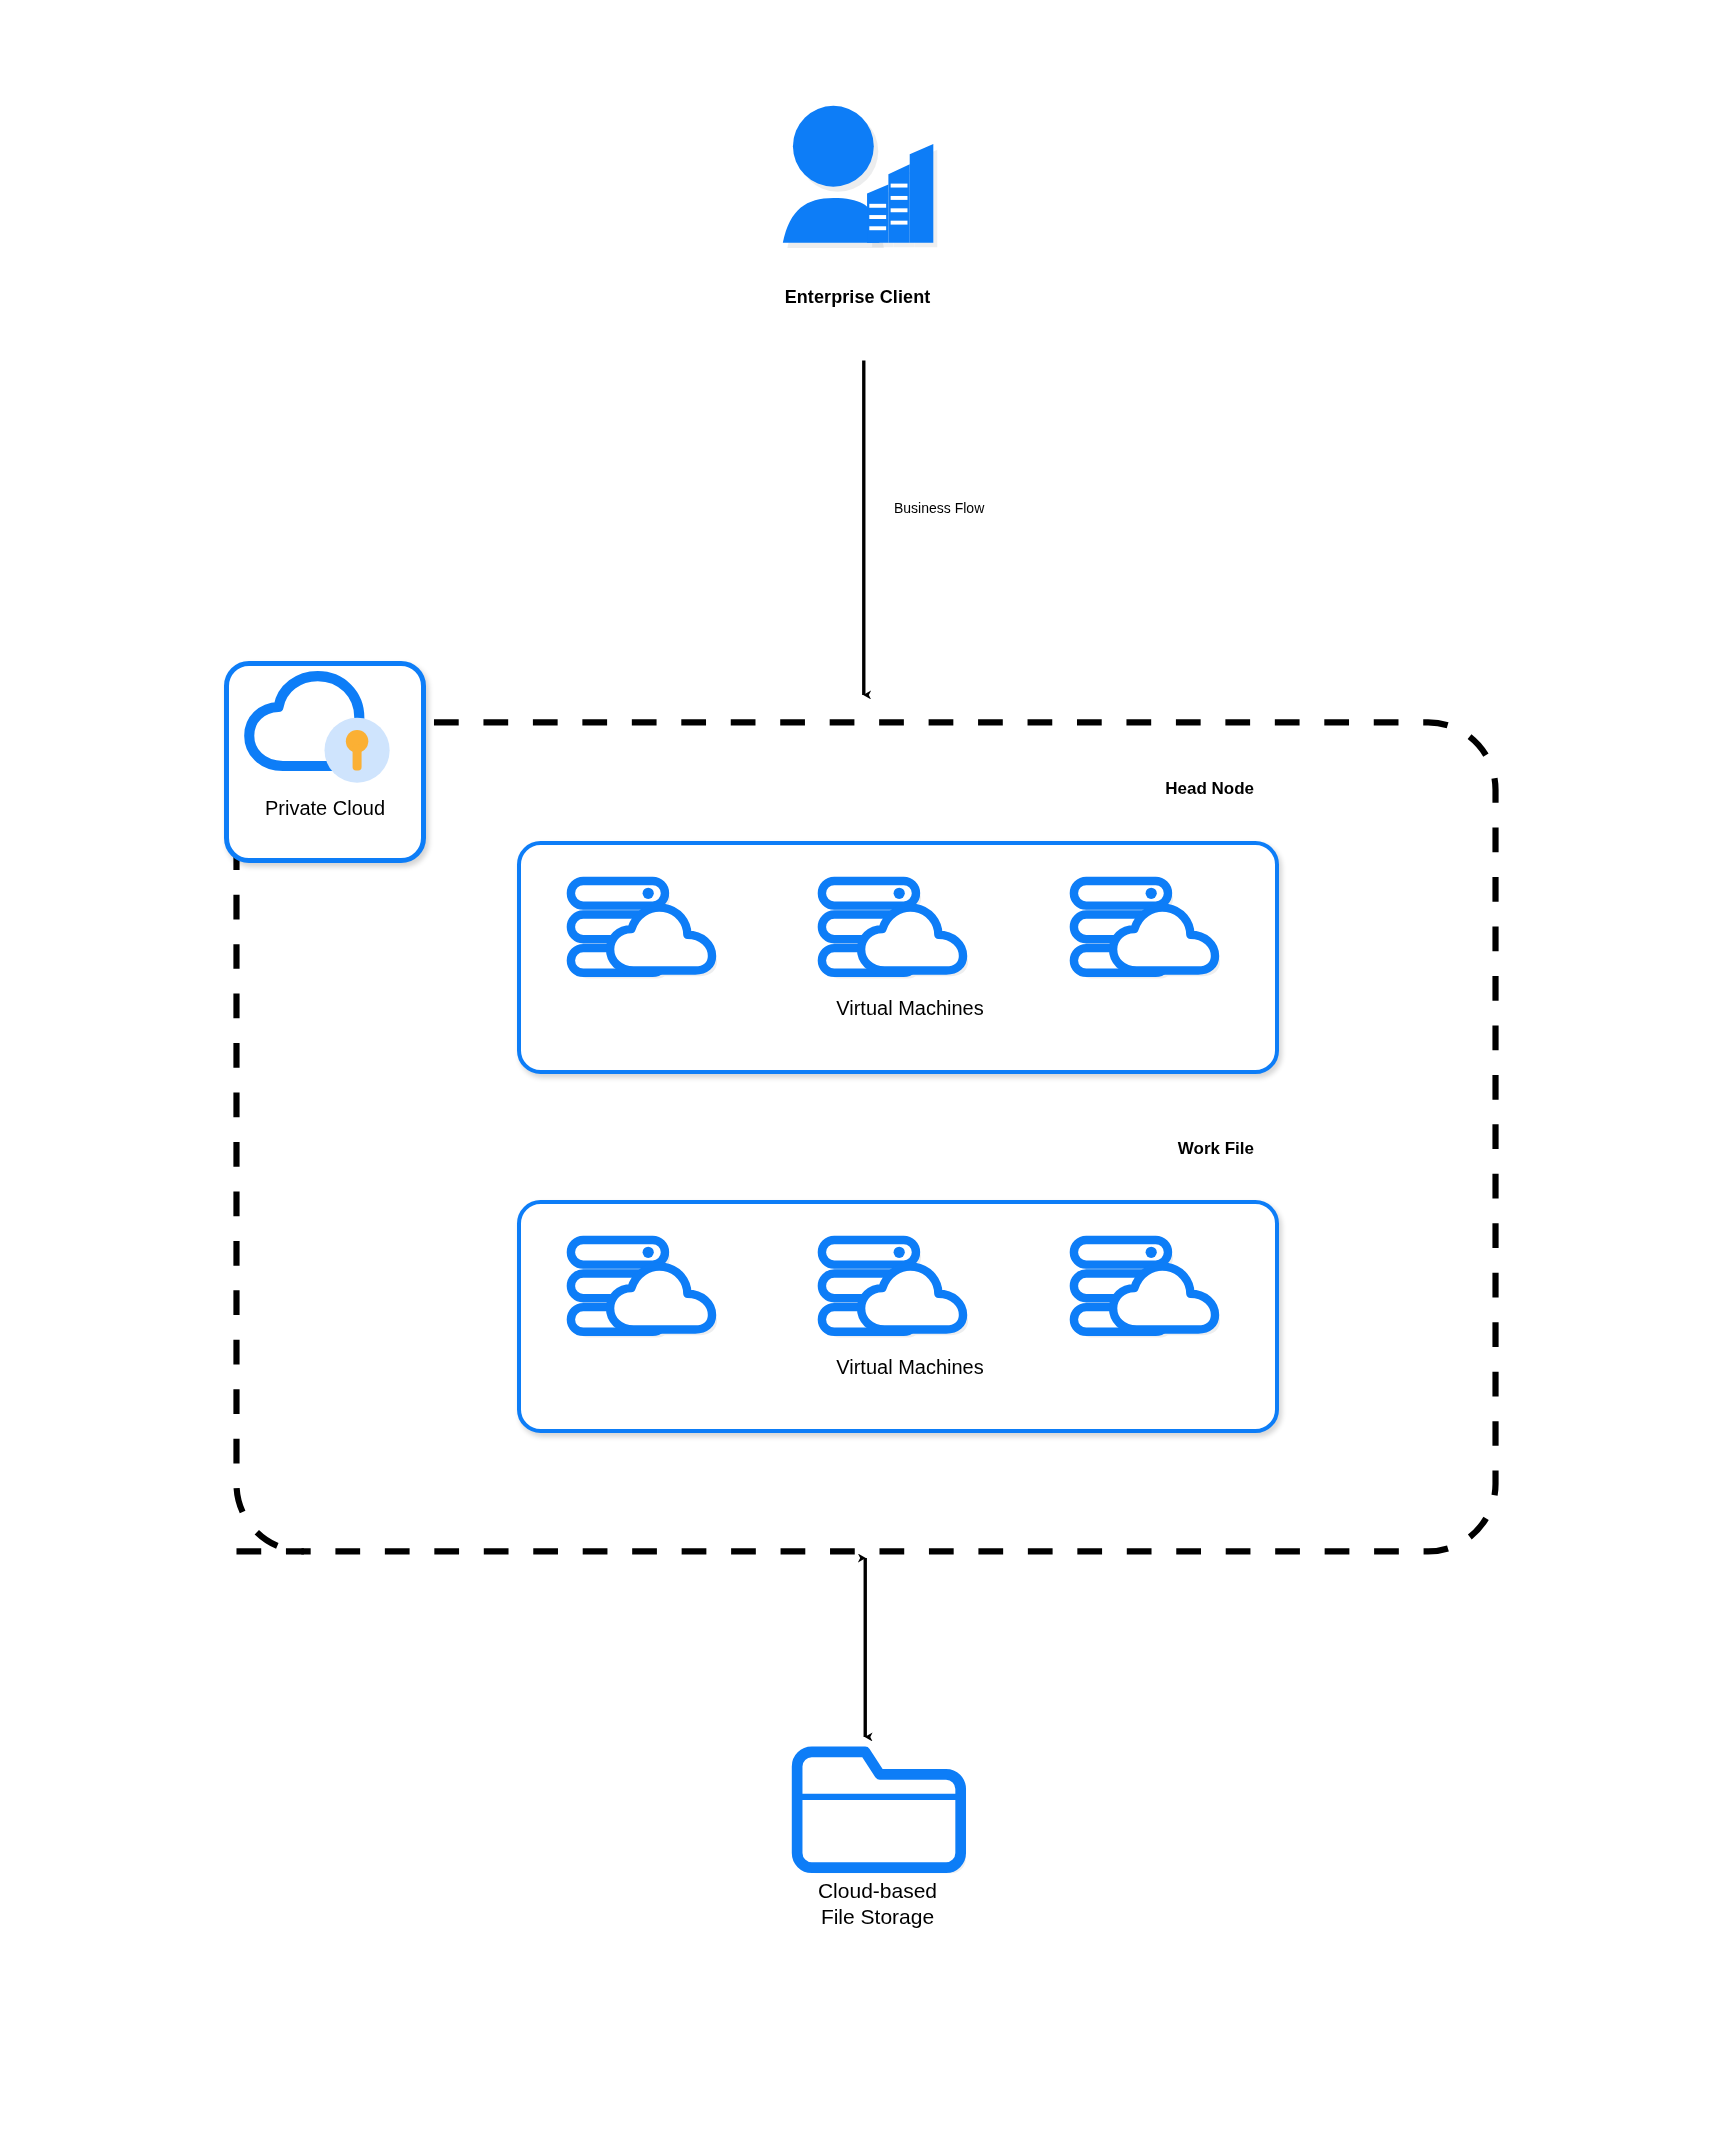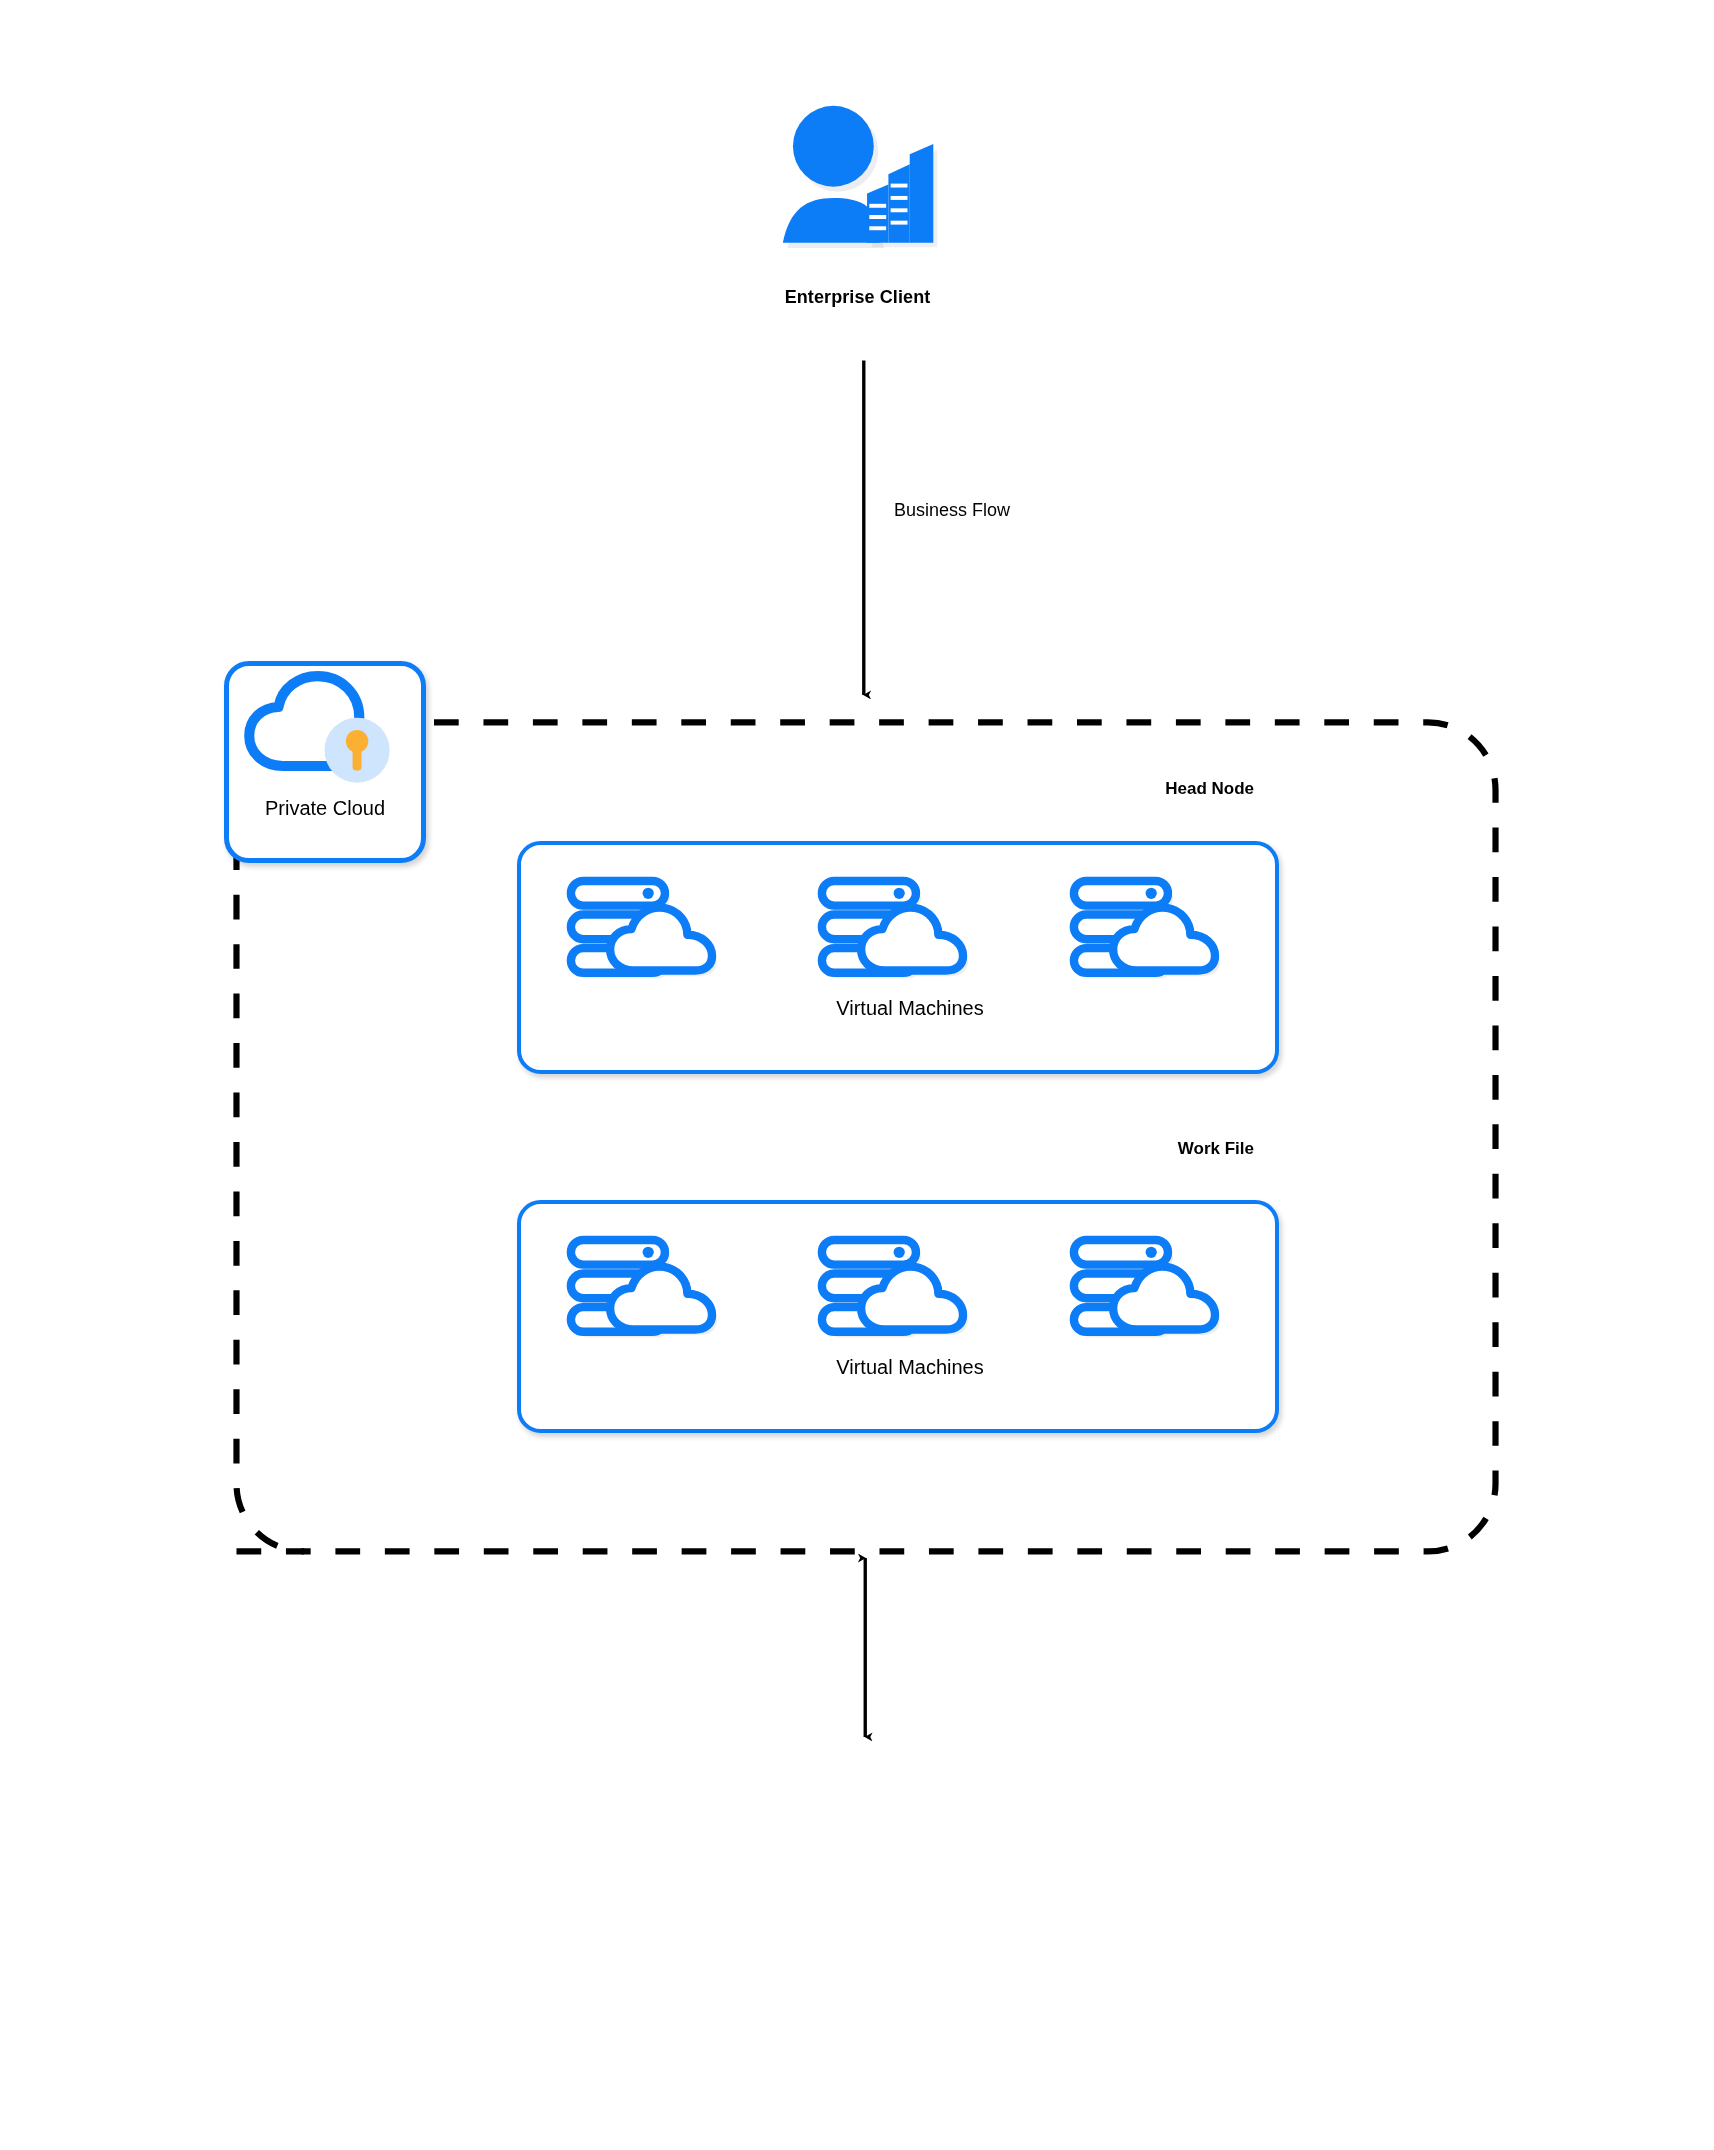--- a/index.html
+++ b/index.html
@@ -41,21 +41,21 @@
   
   #business-flow-arrow {
     left: 829px;
     top: 360px;
     width: 101px;
     height: 349px;
   }
   #business-flow-label {
     left: 894px;
     top: 500px;
-    font-size: 18px;
+    font-size: 14px;
     color: #000000;
     white-space: nowrap;
     text-align: right;
   }
 
   
   #cloud-boundary {
     left: 214px;
     top: 697px;
     width: 1304px;
@@ -360,15 +360,34 @@
           <path d="M0,16 L8,2 L16,16 L8,12 Z" fill="#000000"></path>
         </marker>
         <marker id="arrDn" markerWidth="16" markerHeight="16" refX="8" refY="13" orient="auto" markerUnits="userSpaceOnUse">
           <path d="M0,0 L8,14 L16,0 L8,4 Z" fill="#000000"></path>
         </marker>
       </defs>
       <line x1="34" y1="16" x2="34" y2="334" stroke="#000000" stroke-width="6" marker-start="url(#arrUp)" marker-end="url(#arrDn)"></line>
     </svg>
   </div>
 
+  <div class="abs" id="file-storage">
+    <div class="fs-icon">
+      <svg width="281" height="141" viewBox="0 0 500 250">
+        <g opacity="0.14" transform="translate(9,10)">
+          <path d="M133 26 L228 26 L254 66 L372 66 A26 26 0 0 1 398 92 L398 206
+                   A26 26 0 0 1 372 232 L133 232 A26 26 0 0 1 107 206 L107 52
+                   A26 26 0 0 1 133 26 Z" fill="#8a8f94"></path>
+        </g>
+        <path d="M133 26 L228 26 L254 66 L372 66 A26 26 0 0 1 398 92 L398 206
+                 A26 26 0 0 1 372 232 L133 232 A26 26 0 0 1 107 206 L107 52
+                 A26 26 0 0 1 133 26 Z" fill="#ffffff" stroke="#0d7df7" stroke-width="19" stroke-linejoin="round"></path>
+        <line x1="107" y1="106" x2="398" y2="106" stroke="#0d7df7" stroke-width="11"></line>
+      </svg>
+    </div>
+    <div class="fs-label">
+      <div>Cloud-based</div>
+      <div>File Storage</div>
+    </div>
+  </div>
 
 </div>
 
 
 </body></html>

